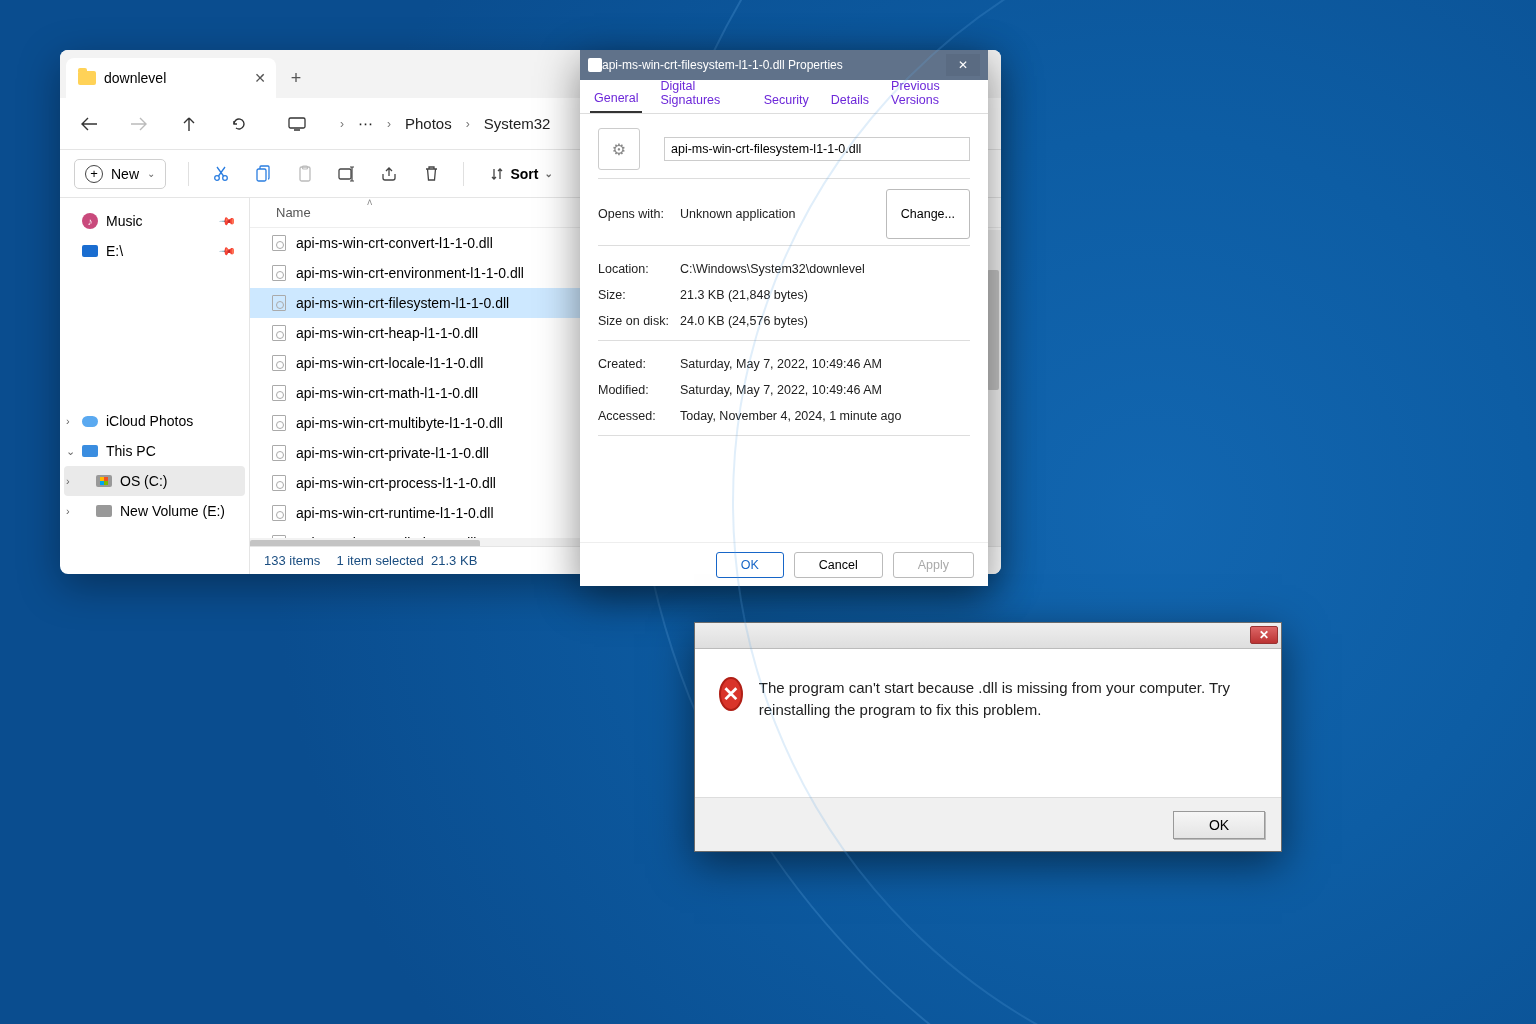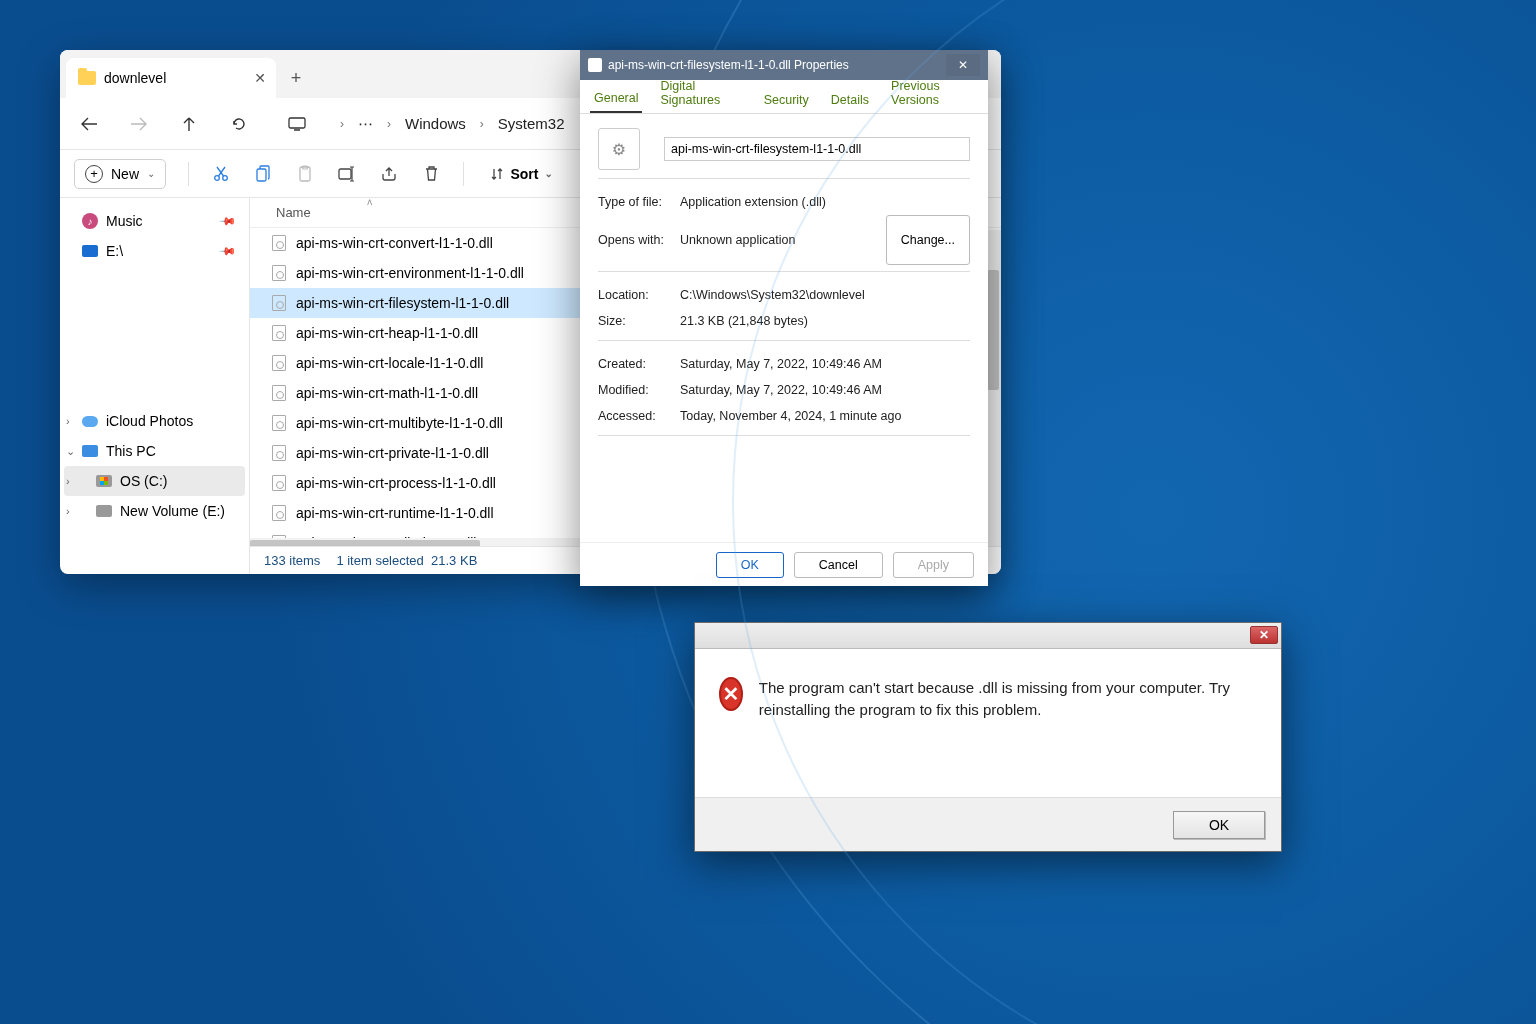--- a/index.html
+++ b/index.html
@@ -68,25 +68,25 @@
 .vscroll { position: absolute; right: 0; top: 32px; width: 16px; bottom: 24px; background: #f2f2f2; }
 .vthumb { position: absolute; left: 2px; right: 2px; top: 40px; height: 120px; background: #c4c4c4; border-radius: 2px; }
 .hscroll { position: absolute; left: 0; right: 16px; bottom: 24px; height: 12px; background: #f2f2f2; }
 .hthumb { position: absolute; top: 2px; bottom: 2px; left: 0; width: 230px; background: #c4c4c4; border-radius: 2px; }
 
 .status { height: 28px; border-top: 1px solid #e5e5e5; display: flex; align-items: center; padding: 0 14px; font-size: 13px; color: #1a4d80; gap: 16px; }
 
 
 .props { position: absolute; left: 580px; top: 50px; width: 408px; height: 536px;
   background: #fff; box-shadow: 0 12px 40px rgba(0,0,0,.45); display: flex; flex-direction: column; }
-.props-title { height: 30px; background: #60728a; color: #fff; display: flex; align-items: center; padding: 0 8px; gap: 6px; font-size: 12px; }
+.props-title { height: 30px; background: #60728a; color: #fff; display: flex; align-items: center; padding: 0 8px; font-size: 12px; }
 .props-title-ic { width: 14px; height: 14px; background: #fff; border-radius: 2px; }
 .props-close { margin-left: auto; width: 34px; height: 22px; display: flex; align-items: center; justify-content: center; font-size: 12px; background: #5a6b82; }
 .props-tabs { height: 34px; display: flex; align-items: flex-end; padding: 0 10px; gap: 14px; font-size: 12.5px; border-bottom: 1px solid #ddd; }
-.ptab { padding: 8px 4px 6px; color: #4d7c0f; }
+.ptab { padding: 8px 4px 6px; color: #6d28d9; }
 .ptab.active { border-bottom: 2px solid #333; font-weight: 500; }
 .props-body { flex: 1; padding: 14px 18px 8px; font-size: 12.5px; color: #222; }
 .prow { display: flex; align-items: center; min-height: 26px; }
 .plabel { width: 82px; }
 .pval { flex: 1; }
 .pdiv { height: 1px; background: #ddd; margin: 6px 0 10px; }
 .file-ico-big { width: 42px; height: 42px; border: 1px solid #ccc; border-radius: 3px; display:flex;align-items:center;justify-content:center;color:#888;font-size:16px; }
 .name-input { border: 1px solid #ccc; height: 24px; padding: 2px 6px; flex: 1; font-size: 12.5px; }
 .btn { border: 1px solid #bbb; background: #fff; padding: 17px 14px; border-radius: 3px; font-size: 12.5px; cursor: pointer; }
 .btn.primary { border-color: #1766c8; color: #1766c8; }
@@ -150,21 +150,21 @@
     <span class="nav-btn" style="margin-left:8px">
       <svg width="18" height="16" viewBox="0 0 18 16">
           <rect x="1" y="2" width="16" height="10" rx="1.5" stroke="#333" stroke-width="1.3" fill="none"></rect>
           <path d="M6 14 H12" stroke="#333" stroke-width="1.3"></path>
         </svg>
     </span>
     <div class="breadcrumb">
       <span class="bc-sep">›</span>
       <span>⋯</span>
       <span class="bc-sep">›</span>
-      <span>Windows</span>
+      <span>Photos</span>
       <span class="bc-sep">›</span>
       <span>System32</span>
     </div>
   </div>
 
   <div class="cmdbar">
     <div class="btn-new">
       <span class="plus-o">+</span>
       <span>New</span>
       <span style="font-size:10px;color:#666">⌄</span>
@@ -332,36 +332,36 @@
     <span class="ptab">Details</span>
     <span class="ptab">Previous Versions</span>
   </div>
   <div class="props-body">
     <div class="prow" style="gap:24px;margin-bottom:8px">
       <div class="file-ico-big">⚙</div>
       <input class="name-input" value="api-ms-win-crt-filesystem-l1-1-0.dll" style="">
     </div>
     <div class="pdiv"></div>
     <div class="prow">
-        <span class="plabel">Type of file:</span>
-        <span class="pval">Application extension (.dll)</span>
-      </div>
-    <div class="prow">
         <span class="plabel">Opens with:</span>
         <span class="pval">Unknown application</span>
         <button class="btn">Change...</button>
       </div>
     <div class="pdiv"></div>
     <div class="prow">
         <span class="plabel">Location:</span>
         <span class="pval">C:\Windows\System32\downlevel</span>
       </div>
     <div class="prow">
         <span class="plabel">Size:</span>
         <span class="pval">21.3 KB (21,848 bytes)</span>
+      </div>
+    <div class="prow">
+        <span class="plabel">Size on disk:</span>
+        <span class="pval">24.0 KB (24,576 bytes)</span>
       </div>
     <div class="pdiv"></div>
     <div class="prow">
         <span class="plabel">Created:</span>
         <span class="pval">Saturday, May 7, 2022, 10:49:46 AM</span>
       </div>
     <div class="prow">
         <span class="plabel">Modified:</span>
         <span class="pval">Saturday, May 7, 2022, 10:49:46 AM</span>
       </div>

